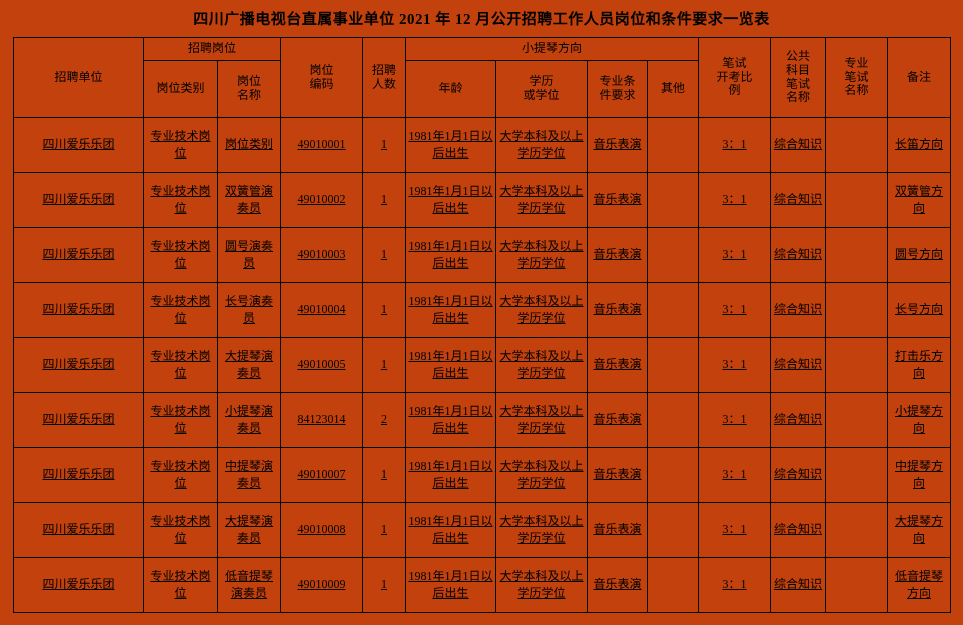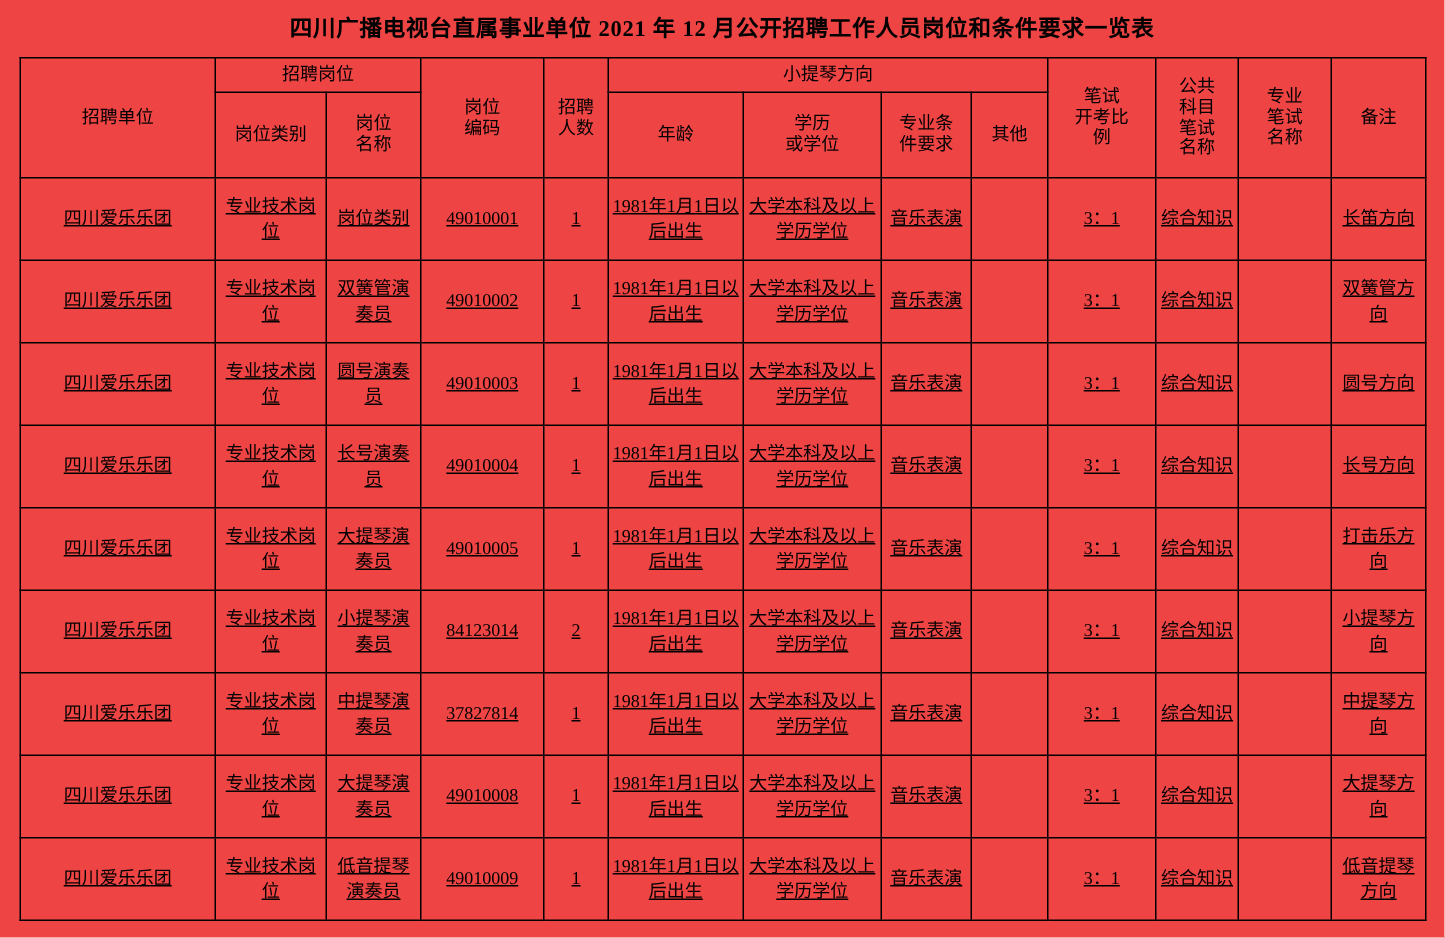--- a/index.html
+++ b/index.html
@@ -6,21 +6,21 @@
     margin: 0;
     padding: 0;
     background: #ffffff;
     color: #000000;
     font-family: "Liberation Serif", "DejaVu Serif", serif;
   }
   .page {
     position: relative;
     width: 963px;
     height: 625px;
-    background: #ef4444;
+    background: #c2410c;
     overflow: hidden;
   }
   .doc-title {
     padding-top: 7px;
     text-align: center;
     font-size: 15px;
     font-weight: bold;
     letter-spacing: 0.5px;
   }
   table.recruit {
@@ -207,21 +207,21 @@
           <td class="cell-other"></td>
           <td class="cell-ratio">3：1</td>
           <td class="cell-public">综合知识</td>
           <td class="cell-prof"></td>
           <td class="cell-remark">小提琴方向</td>
         </tr>
         <tr class="data-row">
           <td class="cell-unit">四川爱乐乐团</td>
           <td class="cell-category">专业技术岗位</td>
           <td class="cell-name">中提琴演奏员</td>
-          <td class="cell-code">37827814</td>
+          <td class="cell-code">49010007</td>
           <td class="cell-count">1</td>
           <td class="cell-age">1981年1月1日以后出生</td>
           <td class="cell-education">大学本科及以上学历学位</td>
           <td class="cell-major">音乐表演</td>
           <td class="cell-other"></td>
           <td class="cell-ratio">3：1</td>
           <td class="cell-public">综合知识</td>
           <td class="cell-prof"></td>
           <td class="cell-remark">中提琴方向</td>
         </tr>

